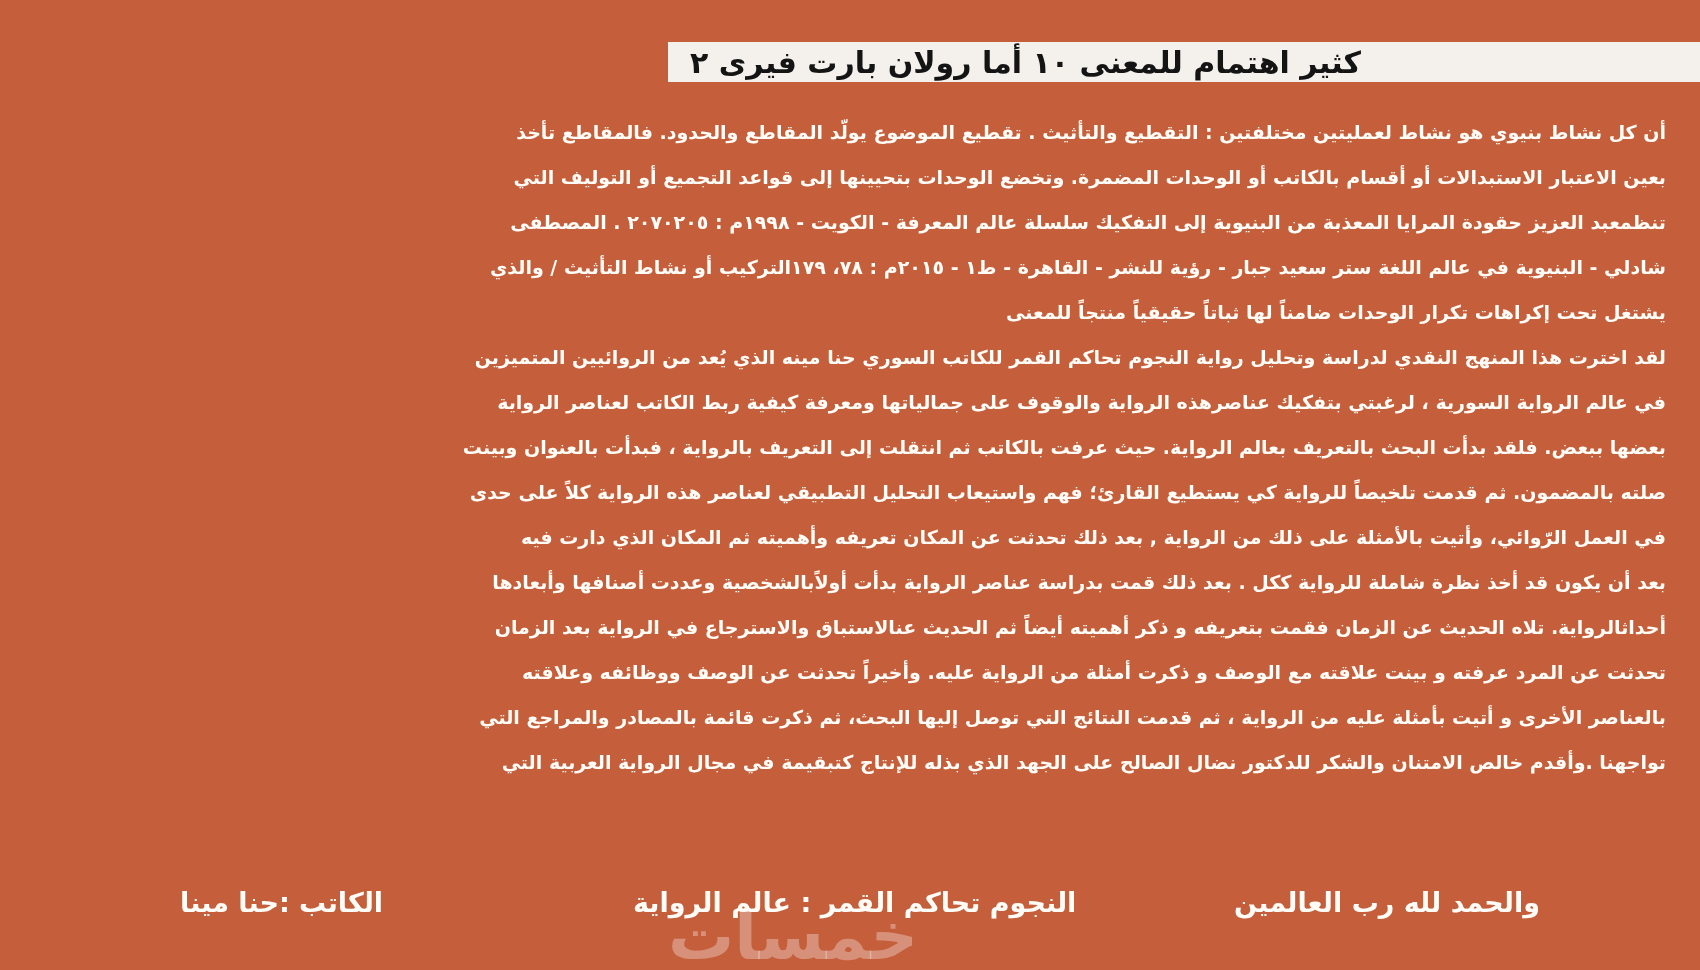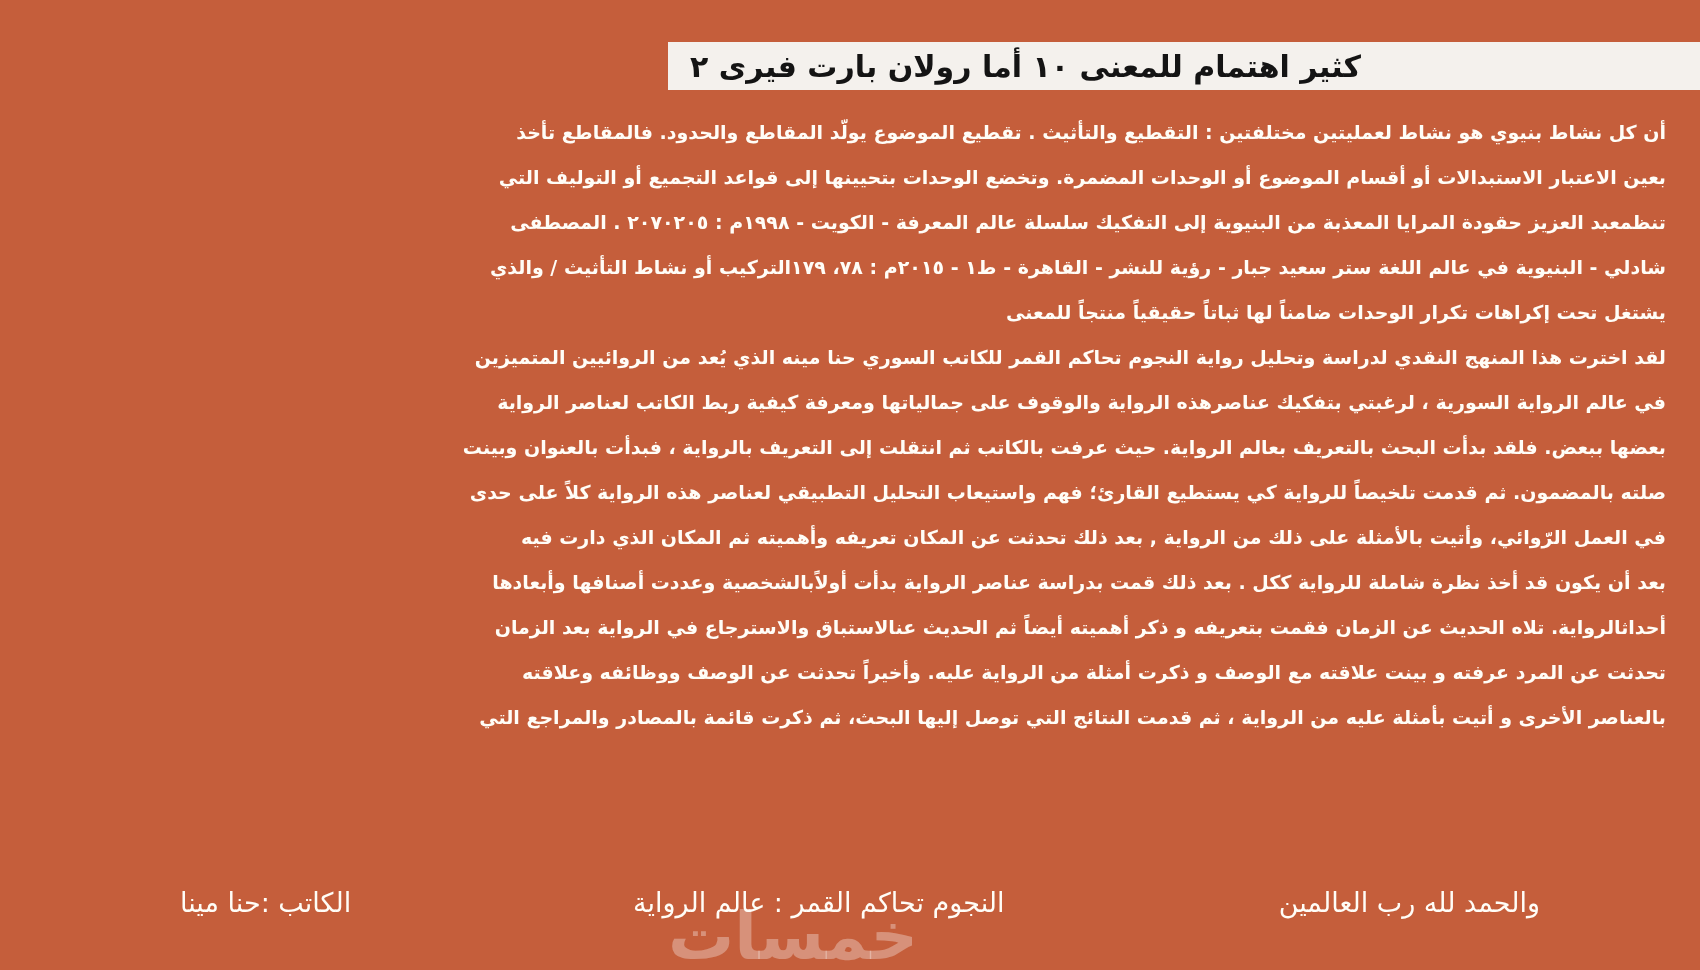--- a/index.html
+++ b/index.html
@@ -11,21 +11,21 @@
   html,body{margin:0;padding:0;}
   .page{
     position:relative;
     width:1700px;height:970px;
     background:var(--bg);
     overflow:hidden;
     font-family:"DejaVu Sans", sans-serif;
   }
   .header-bar{
     position:absolute;
-    left:668px;right:0;top:42px;height:48px;
+    left:668px;right:0;top:42px;height:40px;
     background:var(--bar);
     display:flex;align-items:center;text-align:center;
   }
   .header-title{
     direction:rtl;
     unicode-bidi:plaintext;
     margin-left:22px;
     font-size:30px;
     font-weight:bold;
     color:var(--title);
@@ -44,21 +44,21 @@
     height:45px;
     line-height:45px;
     white-space:nowrap;
   }
   .footer-seg{
     position:absolute;
     top:880px;
     direction:rtl;
     color:var(--text);
     font-size:27px;
-    font-weight:normal;
+    font-weight:bold;
     white-space:nowrap;
     line-height:45px;
   }
   .footer-right{right:160px;}
   .footer-center{left:633px;}
   .footer-left{left:180px;}
   .watermark{
     position:absolute;
     top:898px;left:668px;
     direction:rtl;
@@ -72,33 +72,34 @@
 <body>
 
 <div class="page">
 
   <div class="header-bar">
     <span class="header-title">كثير اهتمام للمعنى ١٠ أما رولان بارت فيرى ٢</span>
   </div>
 
   <div class="article">
     <div class="line">أن كل نشاط بنيوي هو نشاط لعمليتين مختلفتين : التقطيع والتأثيث . تقطيع الموضوع يولّد المقاطع والحدود. فالمقاطع تأخذ</div>
-    <div class="line">بعين الاعتبار الاستبدالات أو أقسام الموضوع أو الوحدات المضمرة. وتخضع الوحدات بتحيينها إلى قواعد التجميع أو التوليف التي</div>
+    <div class="line">بعين الاعتبار الاستبدالات أو أقسام بالكاتب أو الوحدات المضمرة. وتخضع الوحدات بتحيينها إلى قواعد التجميع أو التوليف التي</div>
     <div class="line">تنظمعبد العزيز حقودة المرايا المعذبة من البنيوية إلى التفكيك سلسلة عالم المعرفة - الكويت - ١٩٩٨م : ٢٠٧٠٢٠٥ . المصطفى</div>
     <div class="line">شادلي - البنيوية في عالم اللغة ستر سعيد جبار - رؤية للنشر - القاهرة - ط١ - ٢٠١٥م : ٧٨، ١٧٩التركيب أو نشاط التأثيث / والذي</div>
     <div class="line">يشتغل تحت إكراهات تكرار الوحدات ضامناً لها ثباتاً حقيقياً منتجاً للمعنى</div>
     <div class="line">لقد اخترت هذا المنهج النقدي لدراسة وتحليل رواية النجوم تحاكم القمر للكاتب السوري حنا مينه الذي يُعد من الروائيين المتميزين</div>
     <div class="line">في عالم الرواية السورية ، لرغبتي بتفكيك عناصرهذه الرواية والوقوف على جمالياتها ومعرفة كيفية ربط الكاتب لعناصر الرواية</div>
     <div class="line">بعضها ببعض. فلقد بدأت البحث بالتعريف بعالم الرواية. حيث عرفت بالكاتب ثم انتقلت إلى التعريف بالرواية ، فبدأت بالعنوان وبينت</div>
     <div class="line">صلته بالمضمون. ثم قدمت تلخيصاً للرواية كي يستطيع القارئ؛ فهم واستيعاب التحليل التطبيقي لعناصر هذه الرواية كلاً على حدى</div>
     <div class="line">في العمل الرّوائي، وأتيت بالأمثلة على ذلك من الرواية ,  بعد ذلك تحدثت عن المكان تعريفه وأهميته ثم المكان الذي دارت فيه</div>
     <div class="line">بعد أن يكون قد أخذ نظرة شاملة للرواية ككل . بعد ذلك قمت بدراسة عناصر الرواية بدأت أولاًبالشخصية وعددت أصنافها وأبعادها</div>
     <div class="line">أحداثالرواية. تلاه الحديث عن الزمان فقمت بتعريفه و ذكر أهميته أيضاً ثم الحديث عنالاستباق والاسترجاع في الرواية بعد الزمان</div>
     <div class="line">تحدثت عن المرد عرفته و بينت علاقته مع الوصف و ذكرت أمثلة من الرواية عليه. وأخيراً تحدثت عن الوصف ووظائفه وعلاقته</div>
     <div class="line">بالعناصر الأخرى و أتيت بأمثلة عليه من الرواية ، ثم قدمت النتائج التي توصل إليها البحث، ثم ذكرت قائمة بالمصادر والمراجع التي</div>
+    <div class="line">تواجهنا .وأقدم خالص الامتنان والشكر للدكتور نضال الصالح على الجهد الذي بذله للإنتاج كتبقيمة في مجال الرواية العربية التي</div>
   </div>
 
   <span class="footer-seg footer-right">والحمد لله رب العالمين</span>
 
   <span class="footer-seg footer-center">النجوم تحاكم القمر :  عالم الرواية</span>
 
   <span class="footer-seg footer-left">الكاتب :حنا مينا</span>
 
   <span class="watermark">خمسات</span>
 

